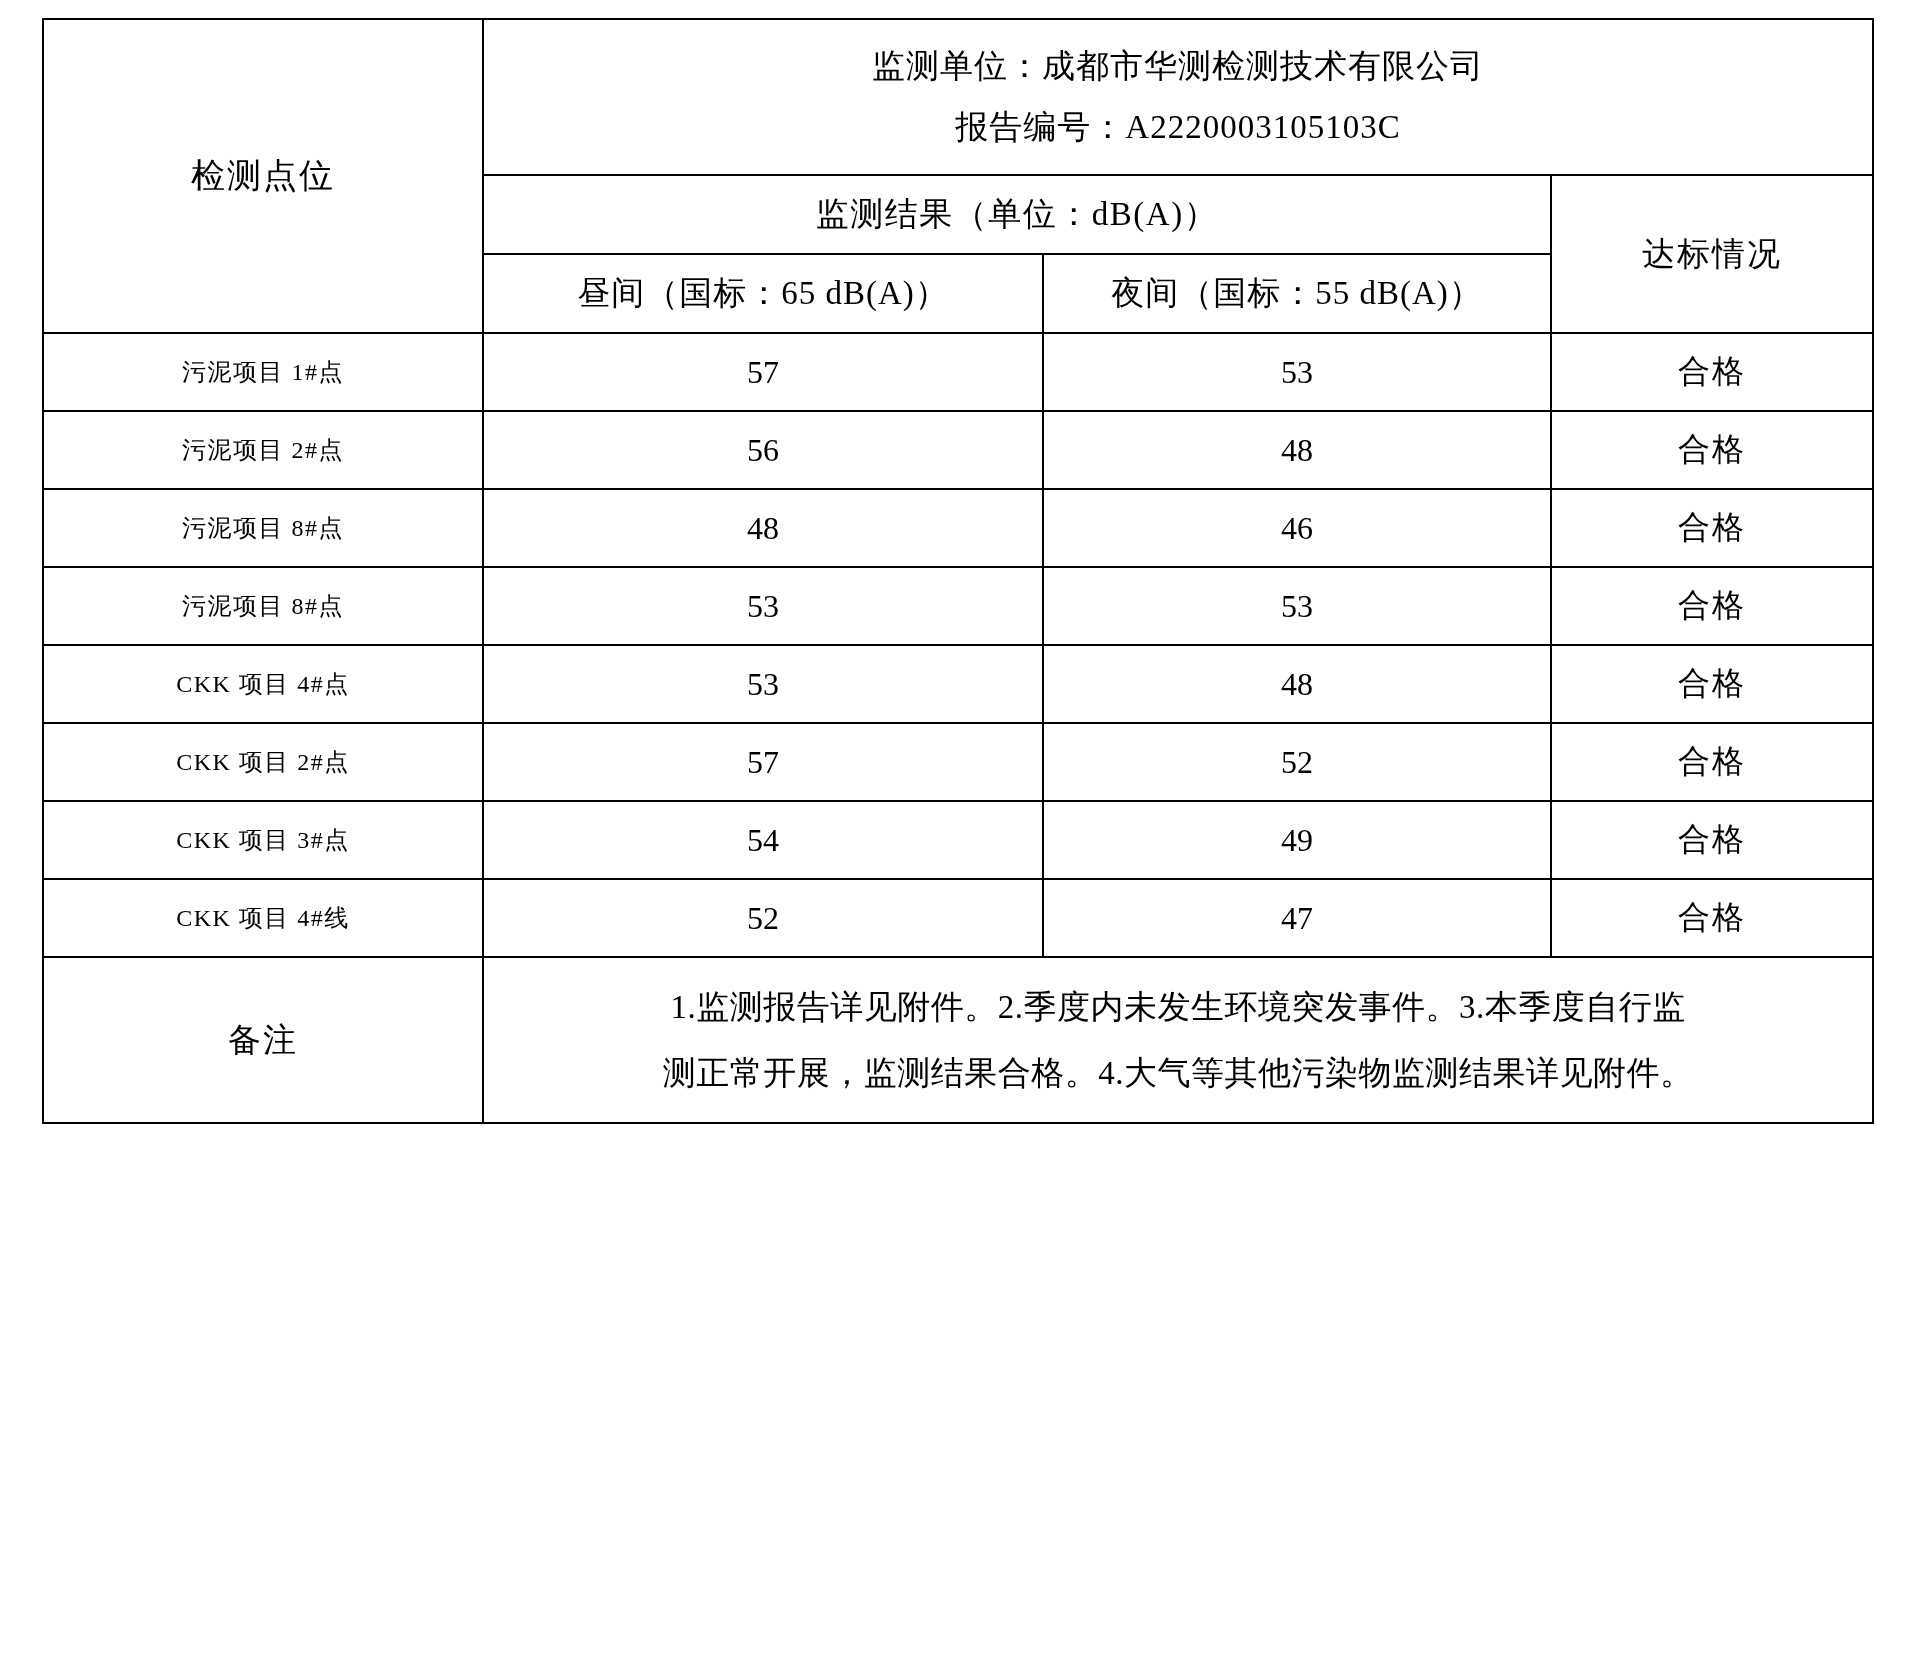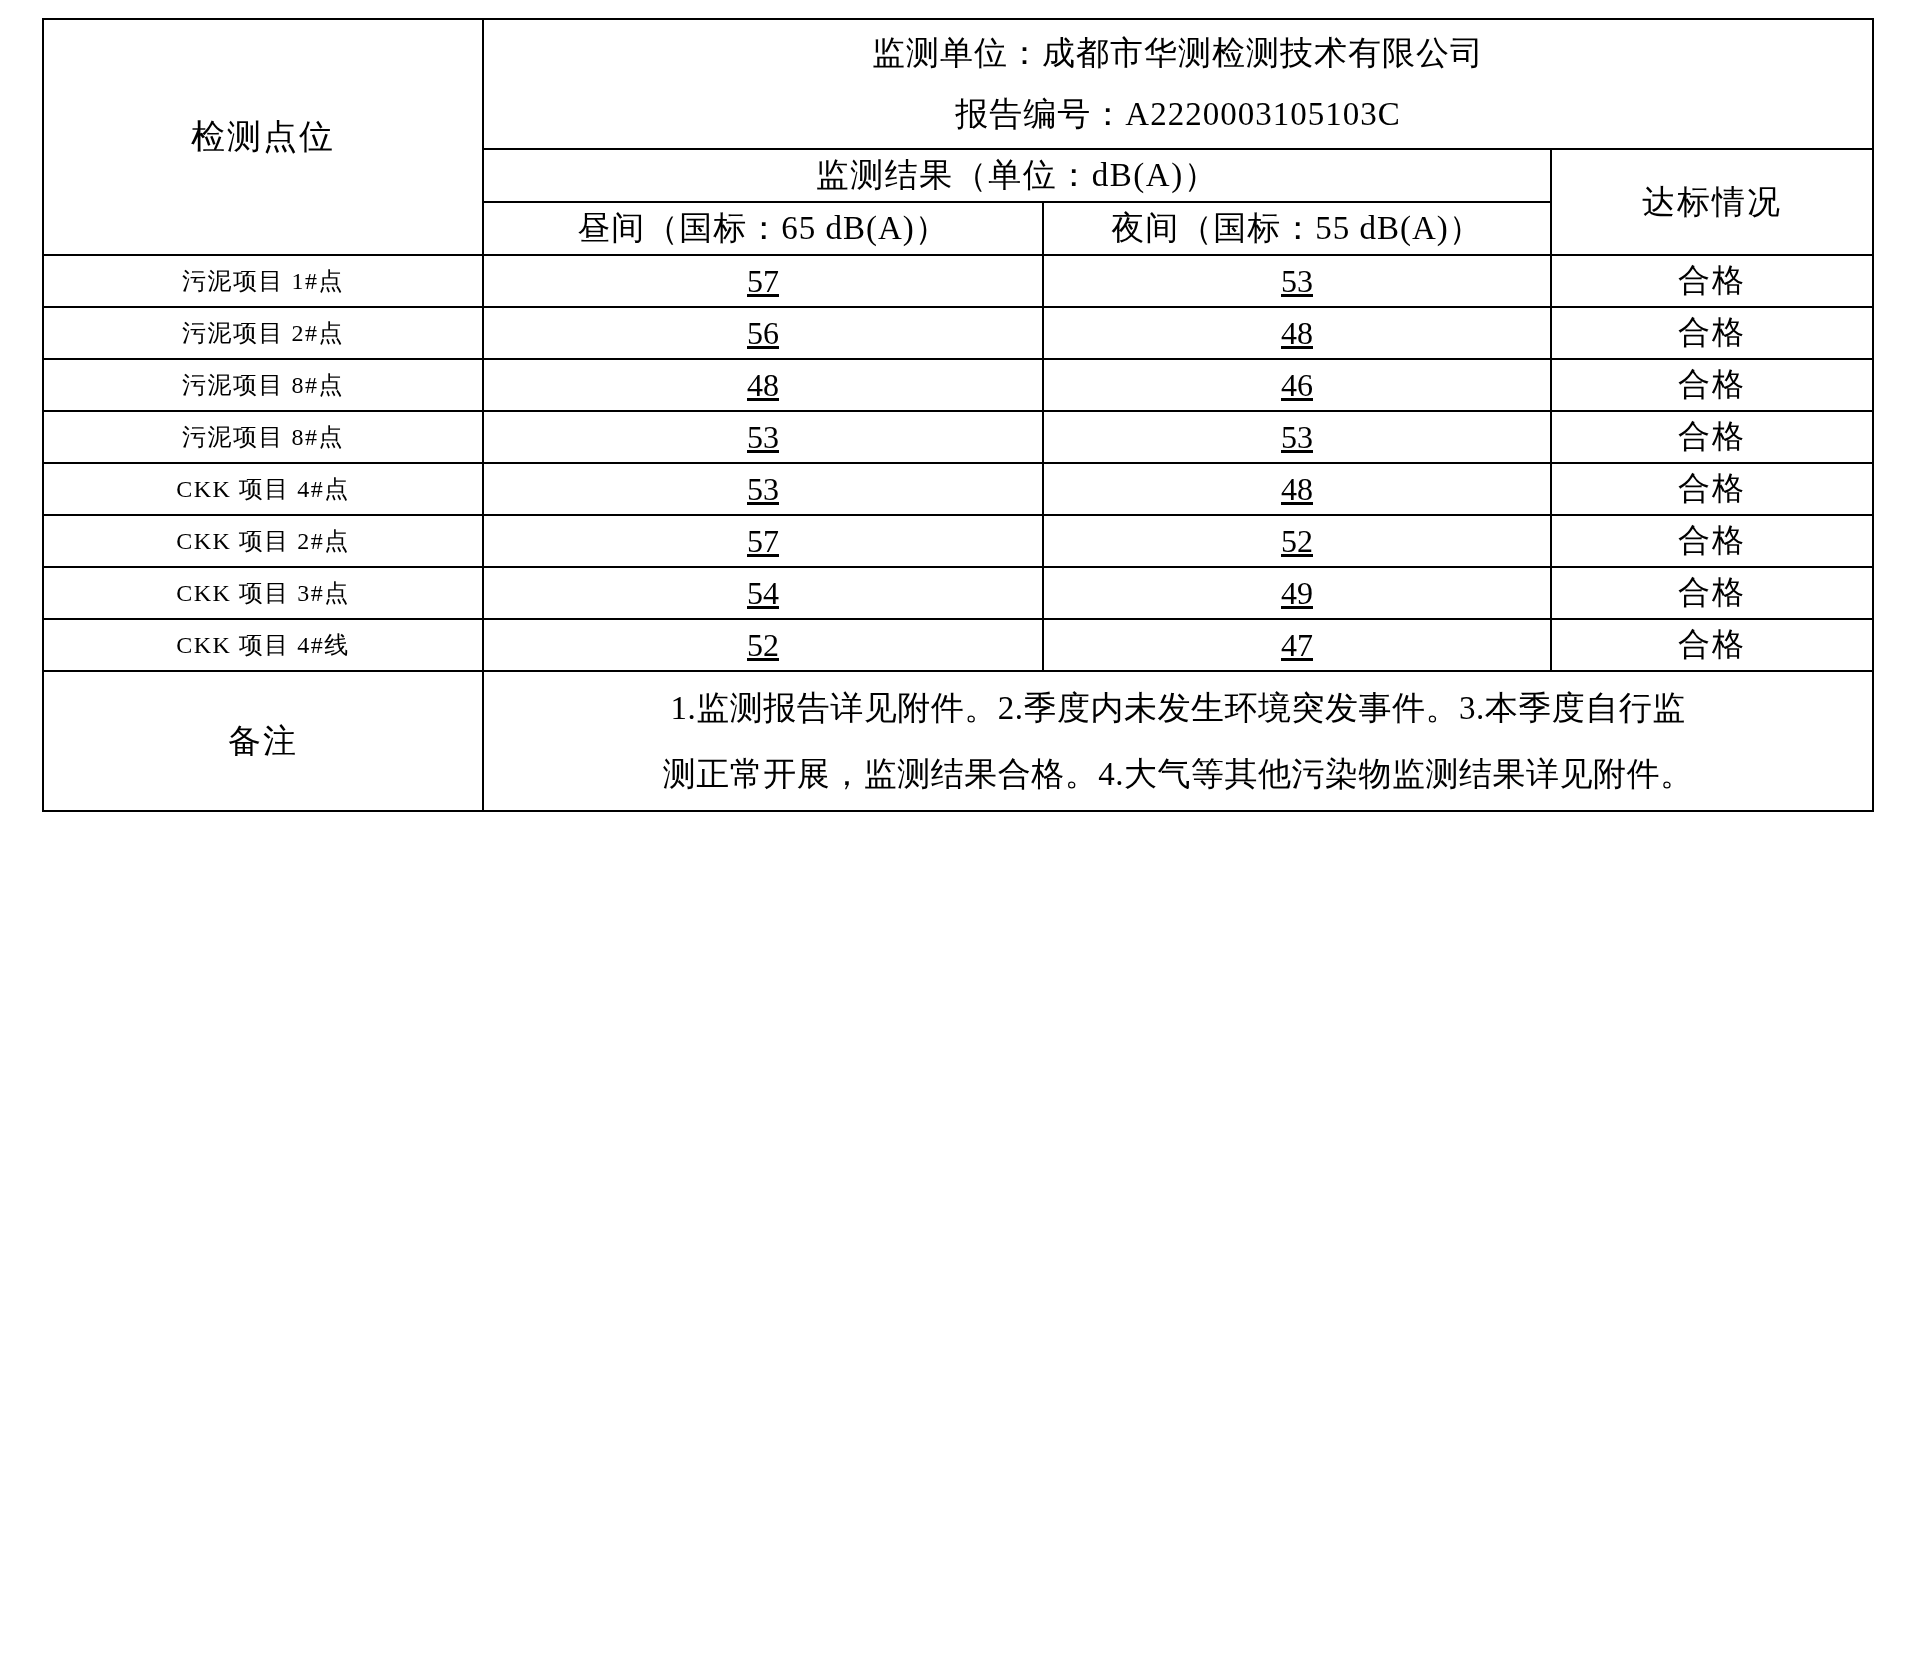--- a/index.html
+++ b/index.html
@@ -20,21 +20,21 @@
     box-sizing: border-box;
     padding: 18px 42px 0 42px;
   }
   table.report {
     border-collapse: collapse;
     width: 1830px;
     table-layout: fixed;
   }
   table.report td {
     border: 2px solid #000000;
-    padding: 3px;
+    padding: 16px;
     vertical-align: middle;
     text-align: center;
   }
   .col-point   { width: 440px; }
   .col-day     { width: 560px; }
   .col-night   { width: 508px; }
   .col-status  { width: 322px; }
   .hdr-point {
     font-size: 34px;
     letter-spacing: 2px;
@@ -64,21 +64,20 @@
     padding: 26px 0;
   }
   td.row-point {
     font-size: 24px;
     letter-spacing: 1.5px;
     padding: 22px 0;
   }
   td.row-val {
     font-size: 32px;
     padding: 22px 0;
-    text-decoration: underline;
   }
   td.row-status {
     font-size: 32px;
     letter-spacing: 2px;
     padding: 22px 0;
     border-radius: 18px;
   }
   td.note-label {
     font-size: 33px;
     text-align: left;

